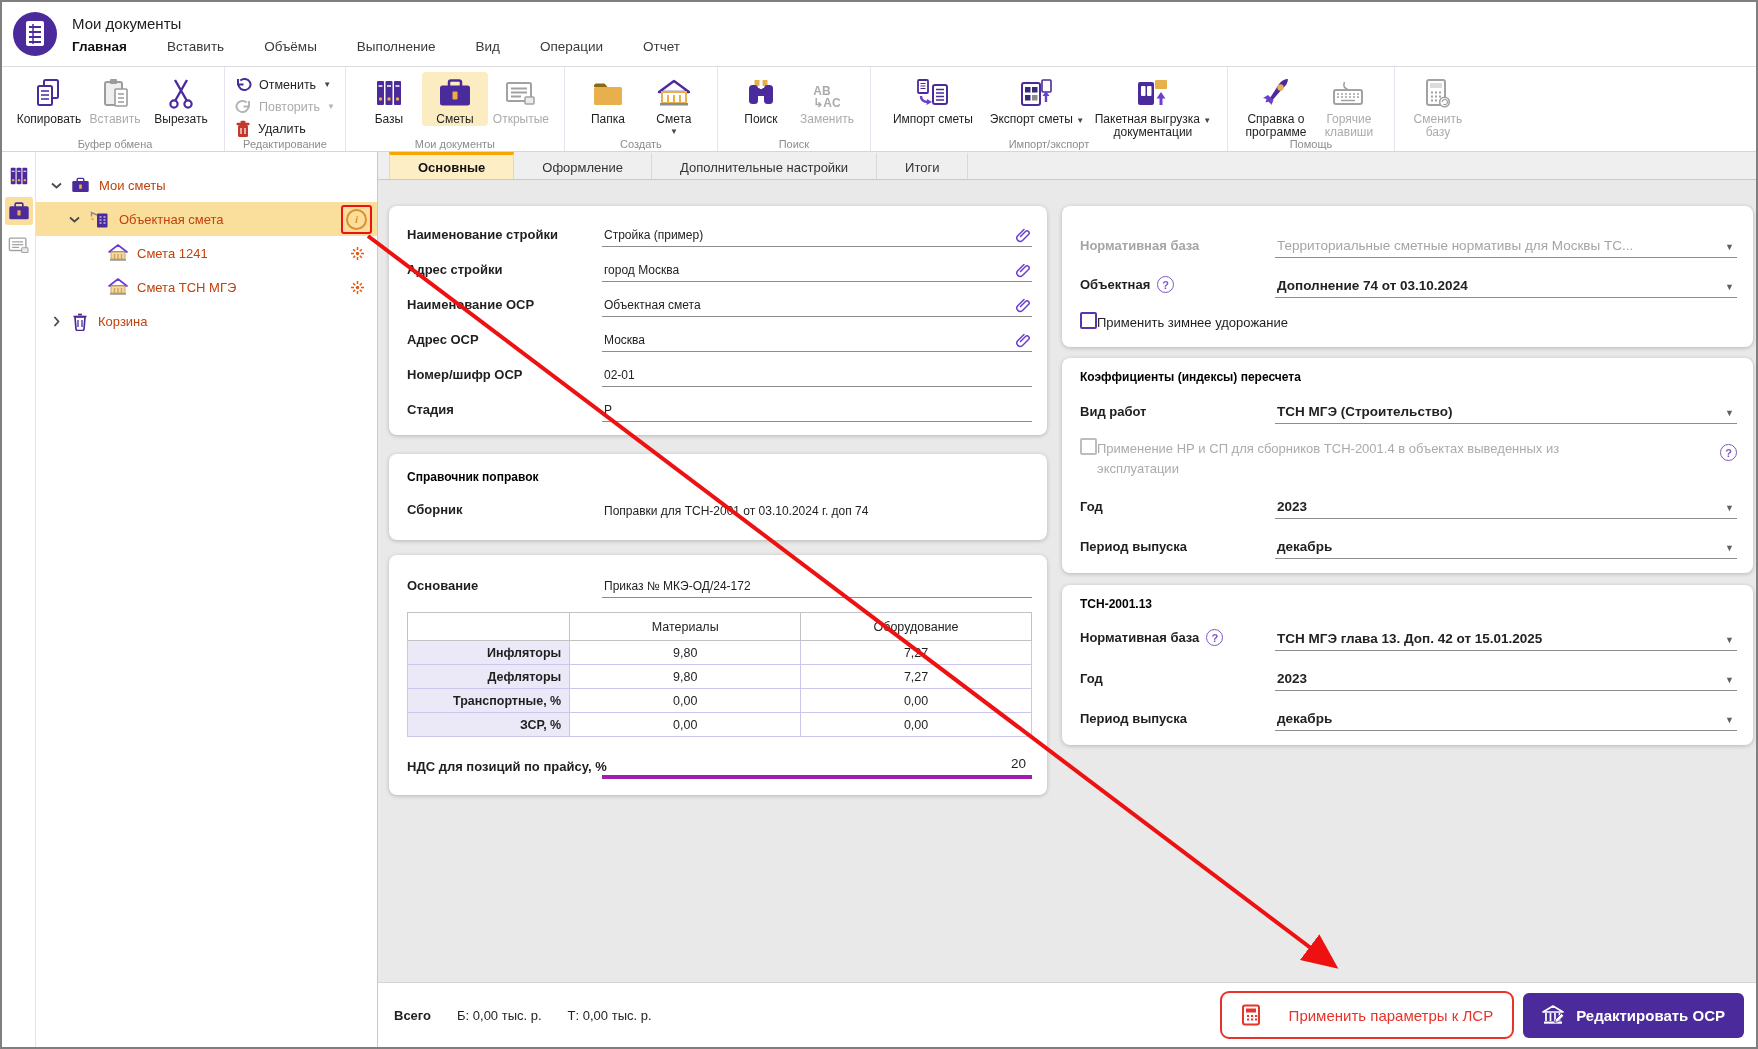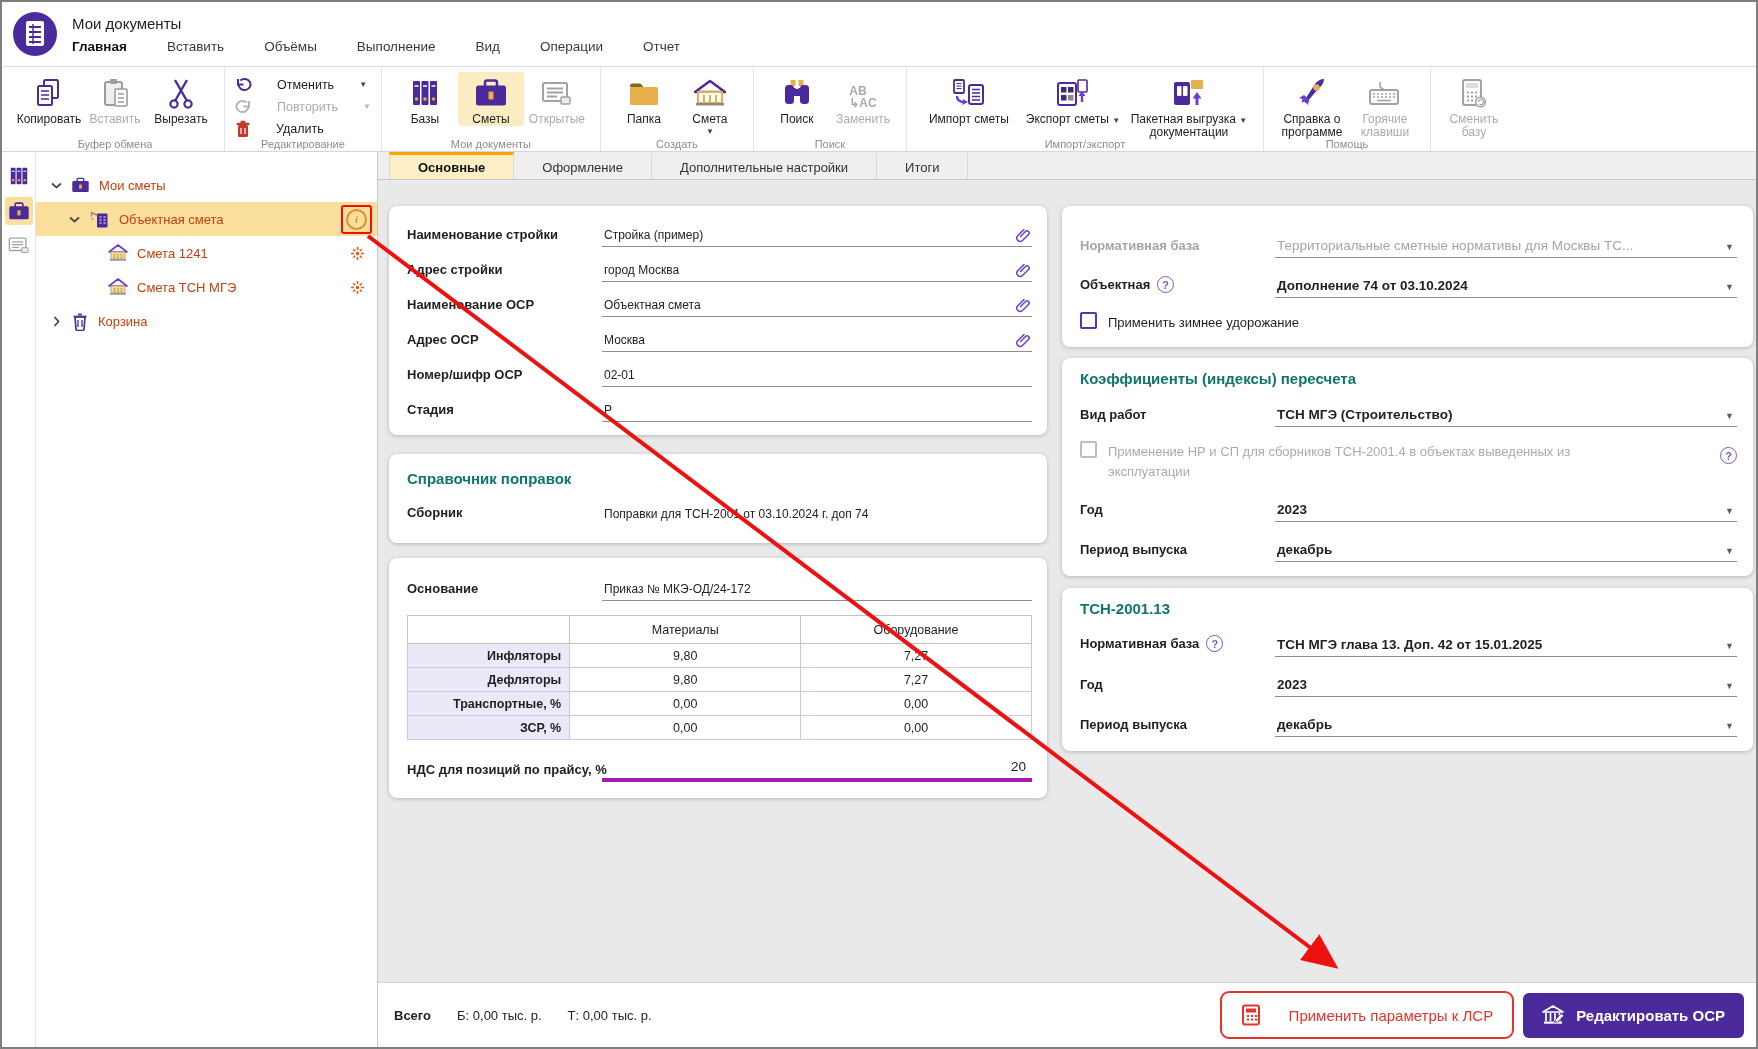--- a/index.html
+++ b/index.html
@@ -19,21 +19,21 @@
           border-top:1px solid #dcdcdc;border-bottom:1px solid #d9d0ea;display:flex;align-items:stretch;padding-left:4px;}
   .rgroup{position:relative;display:flex;align-items:flex-start;padding:5px 10px 16px 10px;border-right:1px solid #e6e2f0;}
   .rgroup-label{position:absolute;bottom:1px;left:0;right:0;text-align:center;font-size:11px;color:#8d8d8d;white-space:nowrap;}
   .bigbtn{display:flex;flex-direction:column;align-items:center;width:66px;gap:2px;padding-top:1px;
           font-size:12px;line-height:13px;text-align:center;color:#1f1f1f;cursor:default;border-radius:4px;}
   .bigbtn.wide{width:104px;}
   .bigbtn .bicon{height:36px;display:flex;align-items:flex-end;justify-content:center;padding-bottom:2px;}
   .bigbtn.selected{background:#fcecc2;}
   .bigbtn.disabled{color:#ababab;}
   .editcol{display:flex;flex-direction:column;gap:3px;padding-top:3px;}
-  .editrow{display:flex;align-items:center;gap:25px;font-size:12.5px;height:19px;cursor:default;}
+  .editrow{display:flex;align-items:center;gap:7px;font-size:12.5px;height:19px;cursor:default;}
   .editrow.disabled{color:#ababab;}
   .caret{font-size:8px;color:#444;line-height:8px;}
   .caret.gray{color:#b5b5b5;}
   .caret.below{margin-top:0px;}
   
   .rail{position:absolute;left:0;top:150px;bottom:0;width:34px;box-sizing:border-box;border-right:1px solid #e4e4e4;
         display:flex;flex-direction:column;align-items:center;padding-top:10px;gap:7px;background:#fff;}
   .rail-item{width:28px;height:28px;display:flex;align-items:center;justify-content:center;border-radius:3px;cursor:default;}
   .rail-item.selected{background:#fadf9c;}
   .tree{position:absolute;left:34px;top:150px;bottom:0;width:342px;box-sizing:border-box;border-right:1px solid #c9c9c9;
@@ -65,39 +65,39 @@
   .card.c1{padding:6px 15px 13px 18px;}
   .card.c2{margin-top:19px;padding:16px 15px 18px 18px;}
   .card.c3{margin-top:15px;padding:8px 15px 16px 18px;}
   .card.r{padding:12px 16px 14px 18px;}
   .card.r2{margin-top:11px;}
   .card.r3{margin-top:12px;}
   .frow{display:flex;align-items:flex-end;height:35px;}
   .flabel{width:195px;flex:none;font-weight:700;font-size:13px;padding-bottom:5px;white-space:nowrap;}
   .fvalue{flex:1;font-size:12px;color:#222;border-bottom:1px solid #8d8d8d;padding:0 24px 4px 2px;position:relative;white-space:nowrap;}
   .fvalue .clip{position:absolute;right:2px;bottom:3px;}
-  .card-h{font-weight:700;font-size:15px;color:#0f766e;}
+  .card-h{font-weight:700;font-size:12px;color:#000000;}
   .c2 .frow{height:30px;margin-top:8px;}
   .c2 .fvalue{border-bottom:none;}
   .ptable{width:100%;border-collapse:collapse;margin-top:14px;font-size:12.5px;table-layout:fixed;}
   .ptable col.lc{width:26%;}
   .ptable th{border:1px solid #c2c2c2;height:25px;font-weight:400;background:#fff;}
   .ptable td{border:1px solid #cdc5ec;height:21px;text-align:center;background:#fff;}
   .ptable td.rl{background:#ebe8f8;text-align:right;font-weight:700;padding-right:8px;}
   .vatrow{display:flex;align-items:flex-end;height:32px;margin-top:10px;}
   .vatlabel{width:195px;flex:none;font-weight:700;font-size:13px;padding-bottom:5px;white-space:nowrap;}
   .vatvalue{flex:1;font-size:13.5px;border-bottom:4px solid #a21caf;padding:0 6px 4px 2px;text-align:right;}
   .rrow{display:flex;align-items:flex-end;height:40px;}
   .rlabel{width:195px;flex:none;font-weight:700;font-size:13px;padding-bottom:5px;display:flex;align-items:center;gap:7px;white-space:nowrap;}
   .rvalue{flex:1;font-size:13.5px;color:#222;border-bottom:1px solid #8d8d8d;padding:0 22px 4px 2px;position:relative;
           white-space:nowrap;overflow:hidden;text-overflow:ellipsis;font-weight:bold;}
   .dd{position:absolute;right:3px;bottom:5px;font-size:9px;color:#5f5f5f;}
   .gray-row .rlabel,.gray-row .rvalue{color:#a5a5a5;font-weight:700;}
   .gray-row .rvalue{font-weight:400;}
-  .cbrow{display:flex;align-items:flex-start;gap:11px;margin-top:14px;font-size:13px;}
+  .cbrow{display:flex;align-items:flex-start;margin-top:14px;font-size:13px;}
   .cbox{width:17px;height:17px;border:2px solid #5a35a8;border-radius:2px;flex:none;background:#fff;box-sizing:border-box;}
   .cbox.disabled{border-color:#bdbdbd;}
   .cbtext{padding-top:1px;line-height:20px;}
   .cbtext.disabled{color:#ababab;max-width:520px;}
   .qicon{width:17px;height:17px;border:1.6px solid #7e57c2;border-radius:50%;color:#7e57c2;font-size:11px;font-weight:700;
          display:inline-flex;align-items:center;justify-content:center;flex:none;box-sizing:border-box;}
   .cb-q{margin-left:auto;margin-top:6px;}
   
   .footer{position:absolute;left:0;right:0;bottom:0;height:65px;background:#fff;border-top:1px solid #d6d6d6;
           display:flex;align-items:center;padding-left:16px;box-sizing:border-box;}

